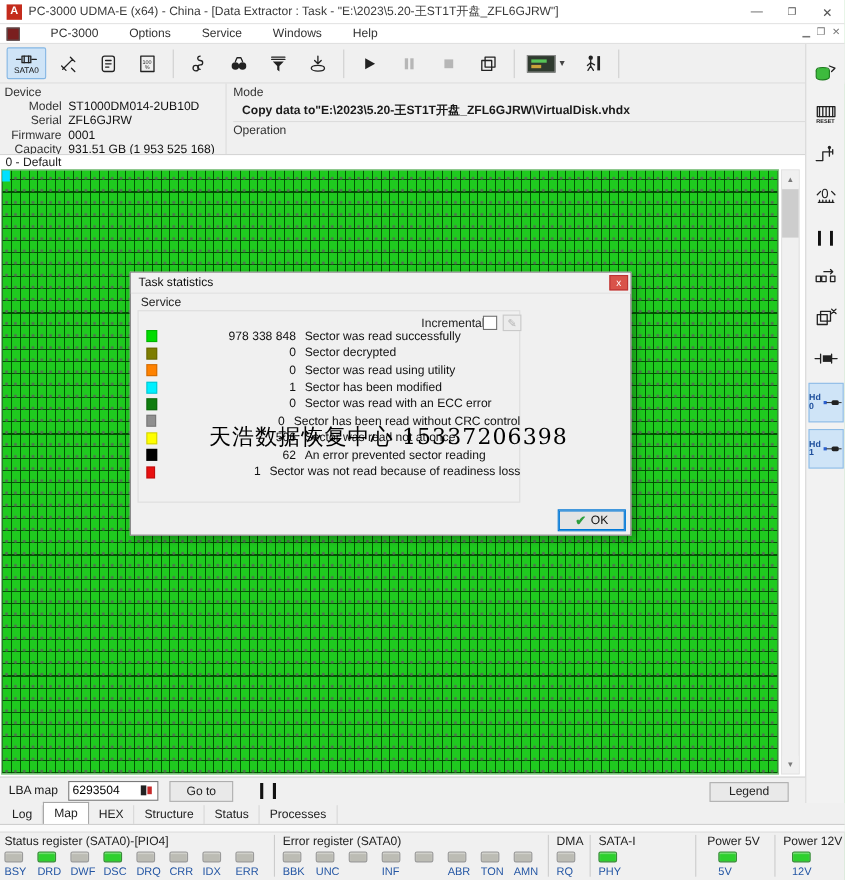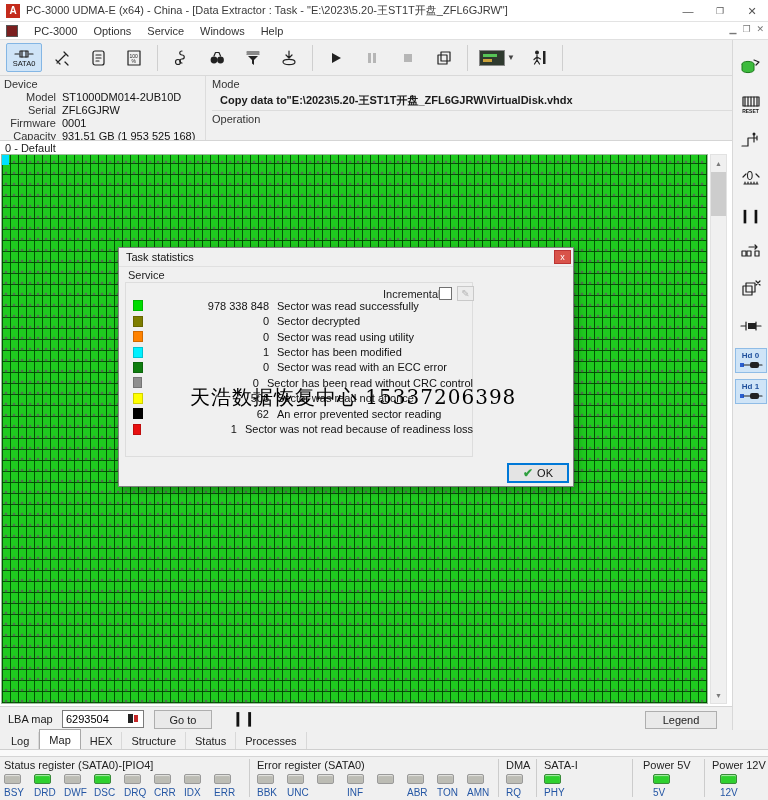--- a/index.html
+++ b/index.html
@@ -11,21 +11,21 @@
   #titlebar { left:0; top:0; width:768px; height:22px; background:#ffffff; border-bottom:1px solid #e3e3e3; display:flex; align-items:center; padding-left:6px; }
   .app-ico { width:14px; height:14px; background:#c42b1c; color:#fff; font-size:10px; font-weight:bold; display:flex; align-items:center; justify-content:center; margin-right:6px; }
   #title-text { font-size:11px; color:#3a3a3a; white-space:nowrap; }
   .win-ctrls { position:absolute; right:0; top:0; height:22px; display:flex; }
   .win-ctrl { width:32px; height:22px; display:flex; align-items:center; justify-content:center; color:#555; font-size:11px; }
   .win-ctrl.max { font-size:9px; }
 
   
   #menubar { left:0; top:22px; width:768px; height:18px; background:#ffffff; border-bottom:1px solid #e0e0e0; display:flex; align-items:center; padding-left:4px; }
   .menu-ico { width:12px; height:12px; background:#7a1f1f; margin:0 8px 0 2px; border:1px solid #555; }
-  .menu-item { padding:0 8px; color:#333; }
+  .menu-item { padding:0 8px; color:#333;margin-left:12px; }
   .mdi-ctrls { position:absolute; right:4px; top:24px; display:flex; gap:6px; color:#777; font-size:9px; }
 
   
   #toolbar { left:0; top:40px; width:768px; height:36px; background:#f0f0f0; border-bottom:1px solid #d9d9d9; display:flex; align-items:center; padding-left:6px; }
   .tbtn { width:32px; height:29px; display:flex; flex-direction:column; align-items:center; justify-content:center; margin-right:4px; border-radius:2px; }
   .tbtn svg { display:block; }
   .tbtn.sata { background:#cfe4f7; border:1px solid #84b6e4; width:36px; }
   .sata-label { font-size:7.5px; font-weight:normal; color:#111; line-height:7px; }
   .tsep { width:1px; height:26px; background:#cfcfcf; margin:0 7px 0 3px; }
   .map-thumb { width:26px; height:16px; background:#2f3a2f; border:1px solid #888; position:relative; }
@@ -58,21 +58,21 @@
   #current-block { position:absolute; left:2px; top:14px; width:7px; height:10px; }
   .vscroll { position:absolute; left:710px; top:13px; width:17px; height:550px; background:#f0f0f0; border:1px solid #e2e2e2; }
   .vs-arrow { position:absolute; left:0; width:15px; height:16px; background:#f0f0f0; color:#7a7a7a; font-size:7px; display:flex; align-items:center; justify-content:center; }
   .vs-thumb { position:absolute; left:0; top:17px; width:15px; height:44px; background:#cdcdcd; }
 
   
   #right-toolbar { left:732px; top:40px; width:36px; height:717px; background:#f2f2f2; border-left:1px solid #d8d8d8; display:flex; flex-direction:column; align-items:center; padding-top:12px; }
   .rbtn { width:30px; height:30px; margin-bottom:7px; display:flex; flex-direction:column; align-items:center; justify-content:center; color:#111; }
   .rbtn svg { display:block; }
   .reset-lab { font-size:5px; font-weight:bold; line-height:5px; }
-  .hd-btn { width:32px; height:25px; background:#cfe4f7; border:1px solid #8fbce6; margin-bottom:6px; display:flex; flex-direction:column; align-items:center; justify-content:center; }
+  .hd-btn { width:32px; height:36px; background:#cfe4f7; border:1px solid #8fbce6; margin-bottom:6px; display:flex; flex-direction:row; align-items:center; justify-content:center; }
   .hd-lab { font-size:8px; font-weight:bold; color:#1f4f9c; line-height:8px; }
 
   
   #lbabar { left:0; top:706px; width:732px; height:24px; background:#f0f0f0; border-top:1px solid #d5d5d5; }
   #lba-label { position:absolute; left:8px; top:6px; }
   #lba-input { position:absolute; left:62px; top:3px; width:82px; height:18px; background:#fff; border:1px solid #7a7a7a; font-family:"Liberation Sans",sans-serif; font-size:11px; padding:0 14px 0 3px; }
   .lba-ico { position:absolute; left:128px; top:7px; width:10px; height:9px; }
   .lba-ico i { position:absolute; left:0; top:0; width:5px; height:9px; background:#222; }
   .lba-ico b { position:absolute; left:6px; top:1px; width:4px; height:7px; background:#c62828; }
   .btn { background:#e9e9e9; border:1px solid #aeaeae; display:flex; align-items:center; justify-content:center; font-size:11px; color:#222; }

